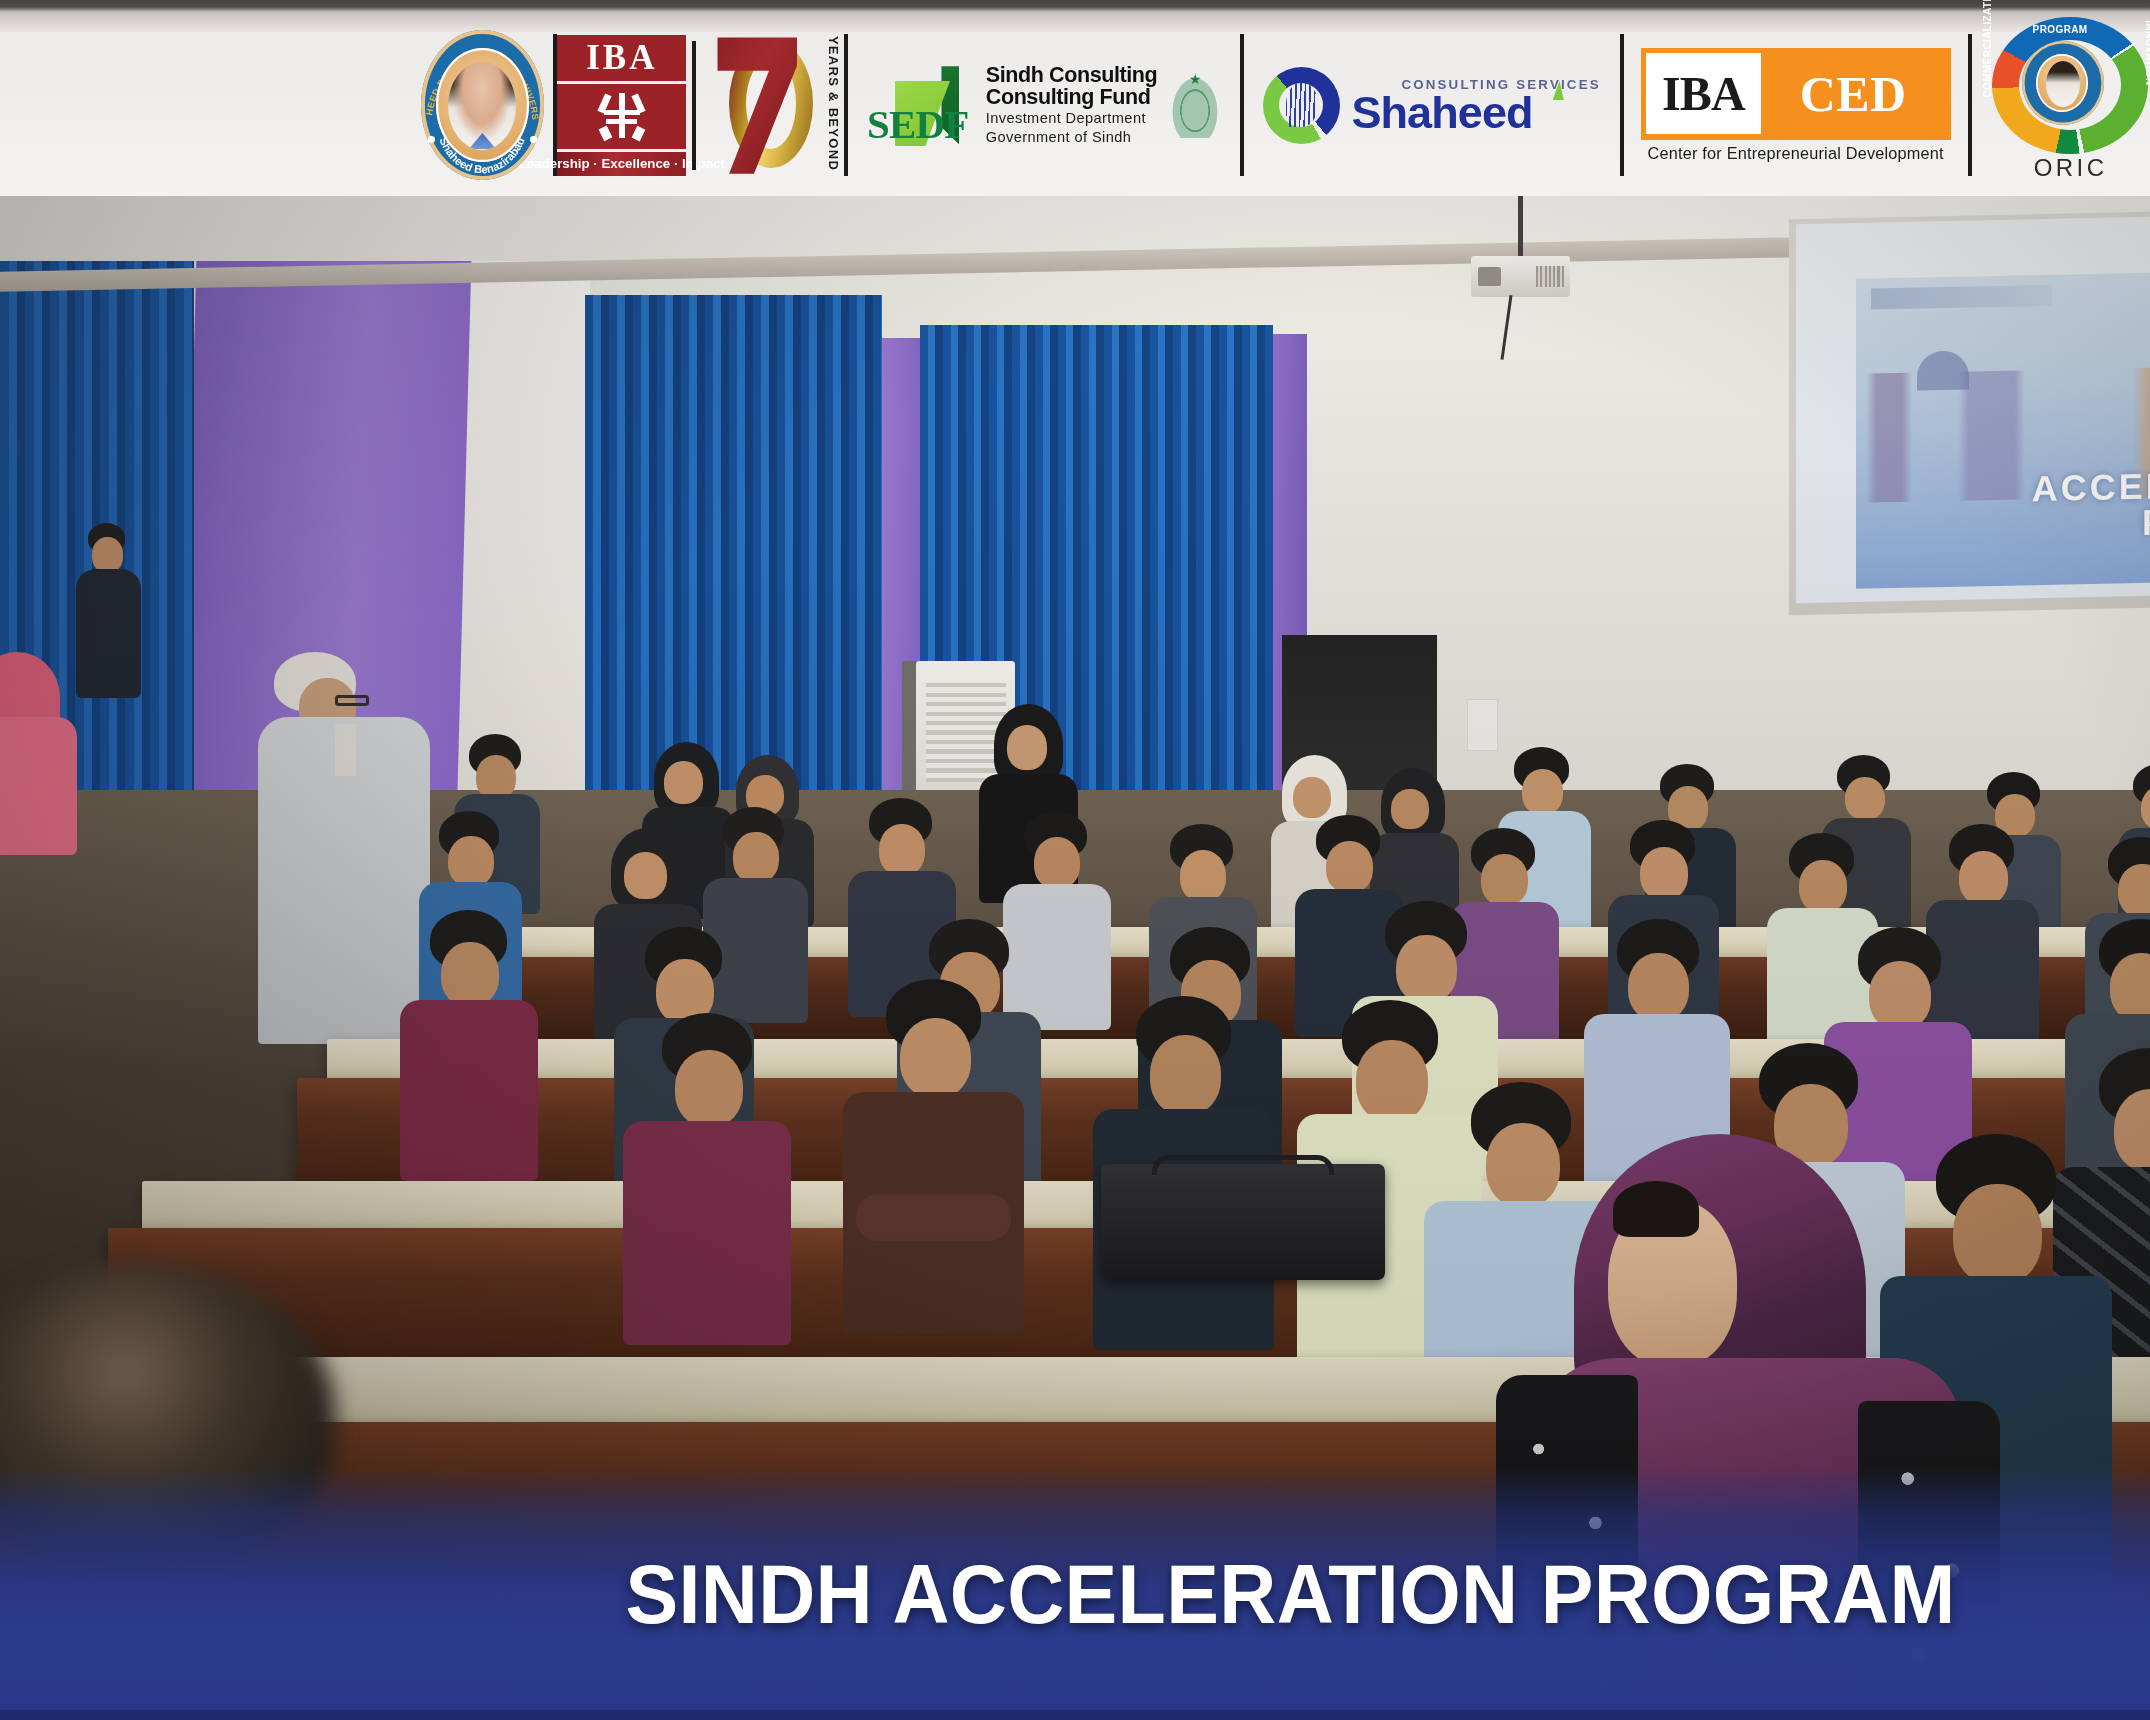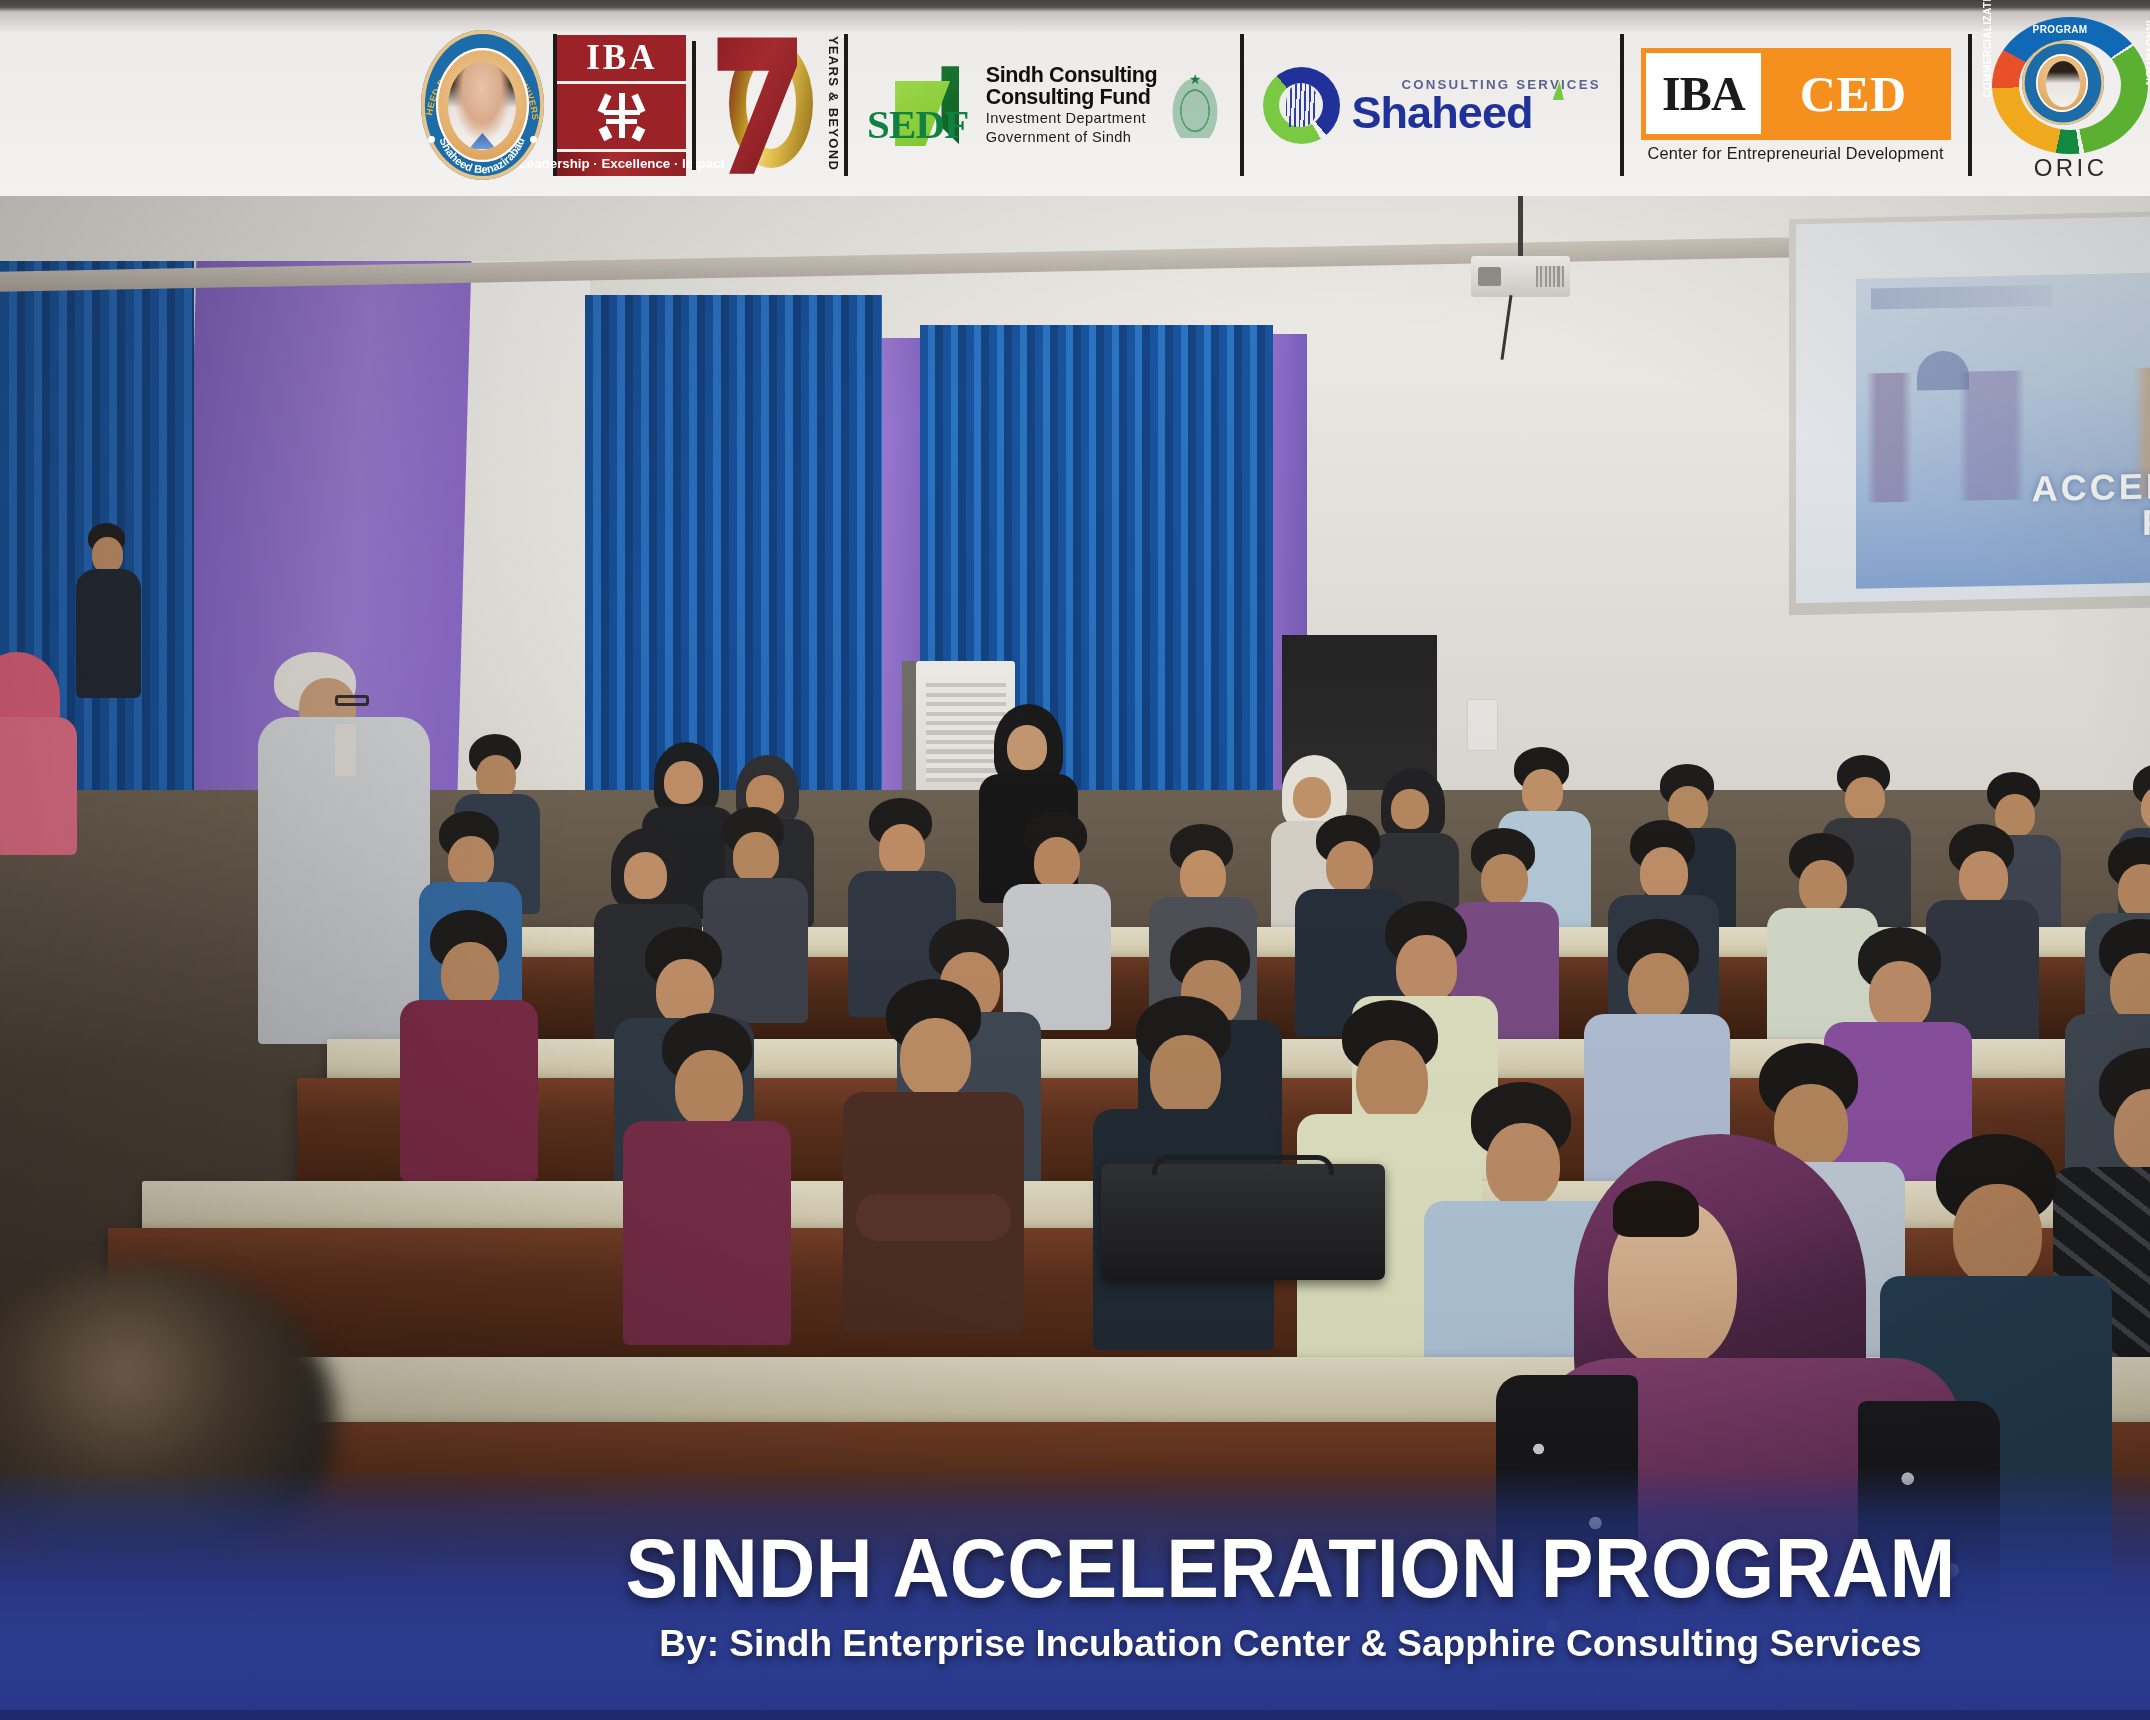--- a/index.html
+++ b/index.html
@@ -809,18 +809,17 @@
     </div>
 
     <div class="blurhead"></div>
 
     <div class="vignette"></div>
     <div class="warm"></div>
   </div>
 
   <div class="banner">
     <div class="title">SINDH ACCELERATION PROGRAM</div>
-    <div class="sub">By: Sindh Enterprise Incubation Center &amp; Sapphire Consulting Services</div>
   </div>
   <div class="banner-edge"></div>
 
 </div>
 
 
 </body></html>

